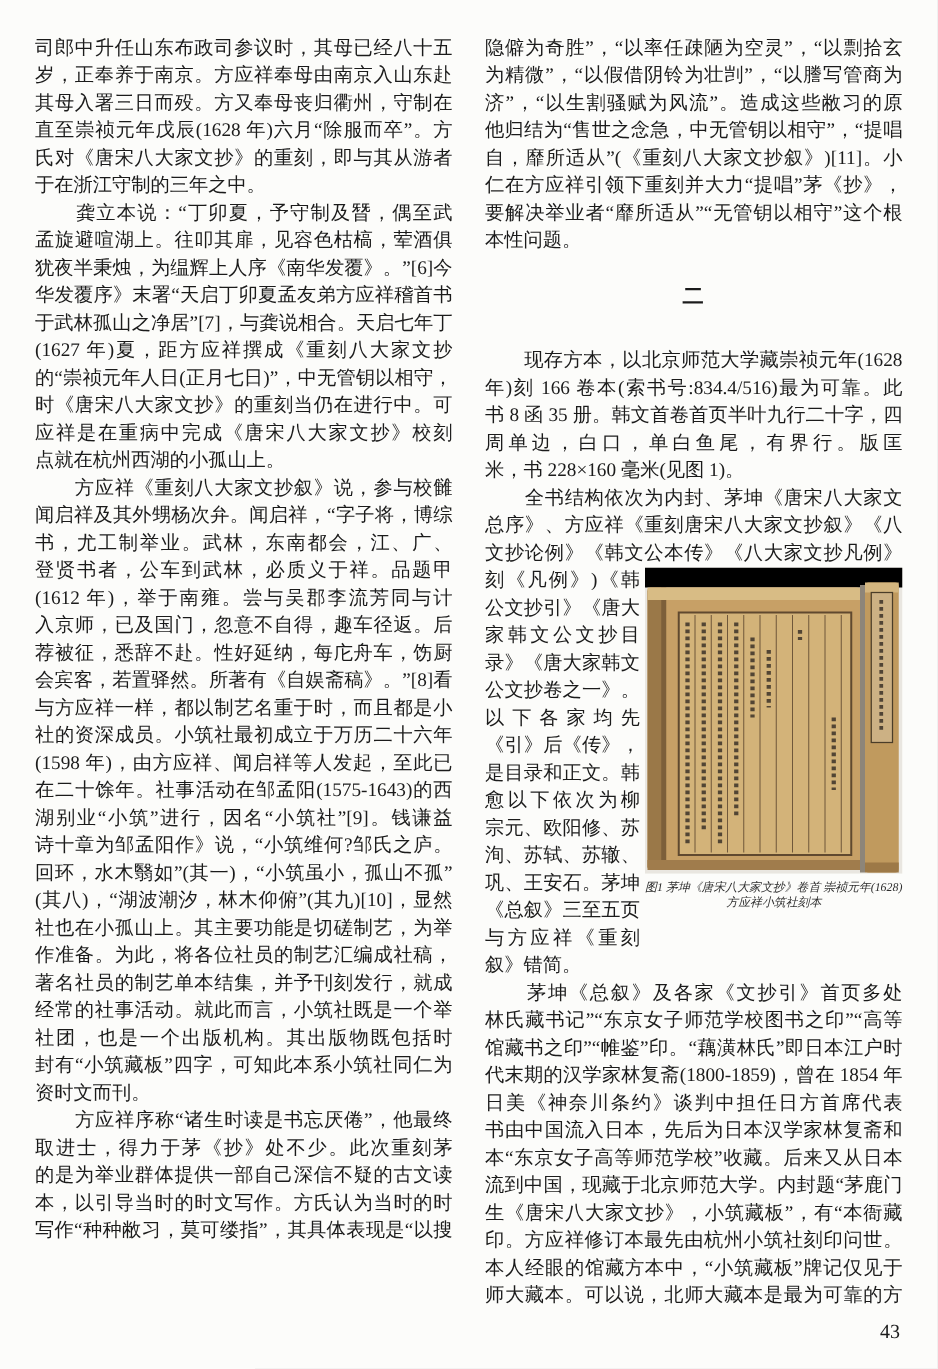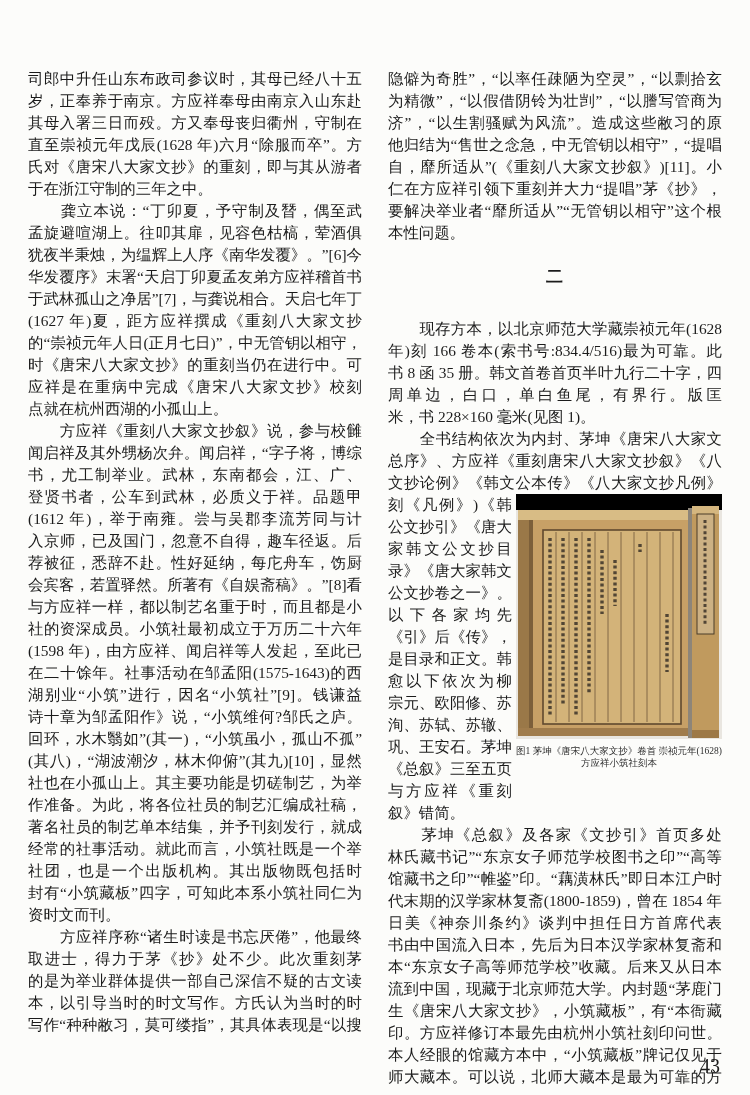--- a/index.html
+++ b/index.html
@@ -3,41 +3,41 @@
 <meta charset="utf-8">
 <style>
   html,body { margin:0; padding:0; background:#e8e8e8; }
   .page {
     position:relative; width:750px; height:1095px; margin:0 auto;
     background:#fcfcfa; overflow:hidden;
     font-family:"Liberation Serif","DejaVu Serif",serif;
     color:#1b1b1b;
   }
   .cols { display:flex; padding:28px 28px 0 28px; gap:26px; }
-  .col { width:334px; position:relative; font-size:15.4px;margin-top:40px; }
+  .col { width:334px; position:relative; font-size:15.4px; }
   .ln {
     height:22px; line-height:22px; overflow:hidden;
     text-align:justify; text-align-last:justify;
     letter-spacing:0;
   }
   .ln.end { text-align-last:left;font-family:Liberation Serif, serif; }
   .sec-head {
     text-align:center; font-weight:bold; font-size:17px;
     height:22px; line-height:22px; margin:22px 0 30px 0; letter-spacing:1px;
   }
   .narrow { width:124px; }
   .figure { position:absolute; top:426px; right:0; width:206px; }
   .photo { width:206px; height:245px; position:relative; }
   .caption {
     width:206px; margin-top:6px; text-align:center;
-    font-size:9.5px; line-height:12px; color:#2e2e2e;
+    font-size:9.5px; line-height:12px; color:#2e2e2e;font-style:italic;
   }
   .pageno {
     position:absolute; right:30px; top:1056px;
-    font-size:20px; line-height:20px;text-align:right;
+    font-size:16px; line-height:20px;text-align:right;
   }
 </style>
 </head>
 <body>
 
 <div class="page">
   <div class="cols">
 
     <div class="col">
         <div class="ln">司郎中升任山东布政司参议时，其母已经八十五</div>

